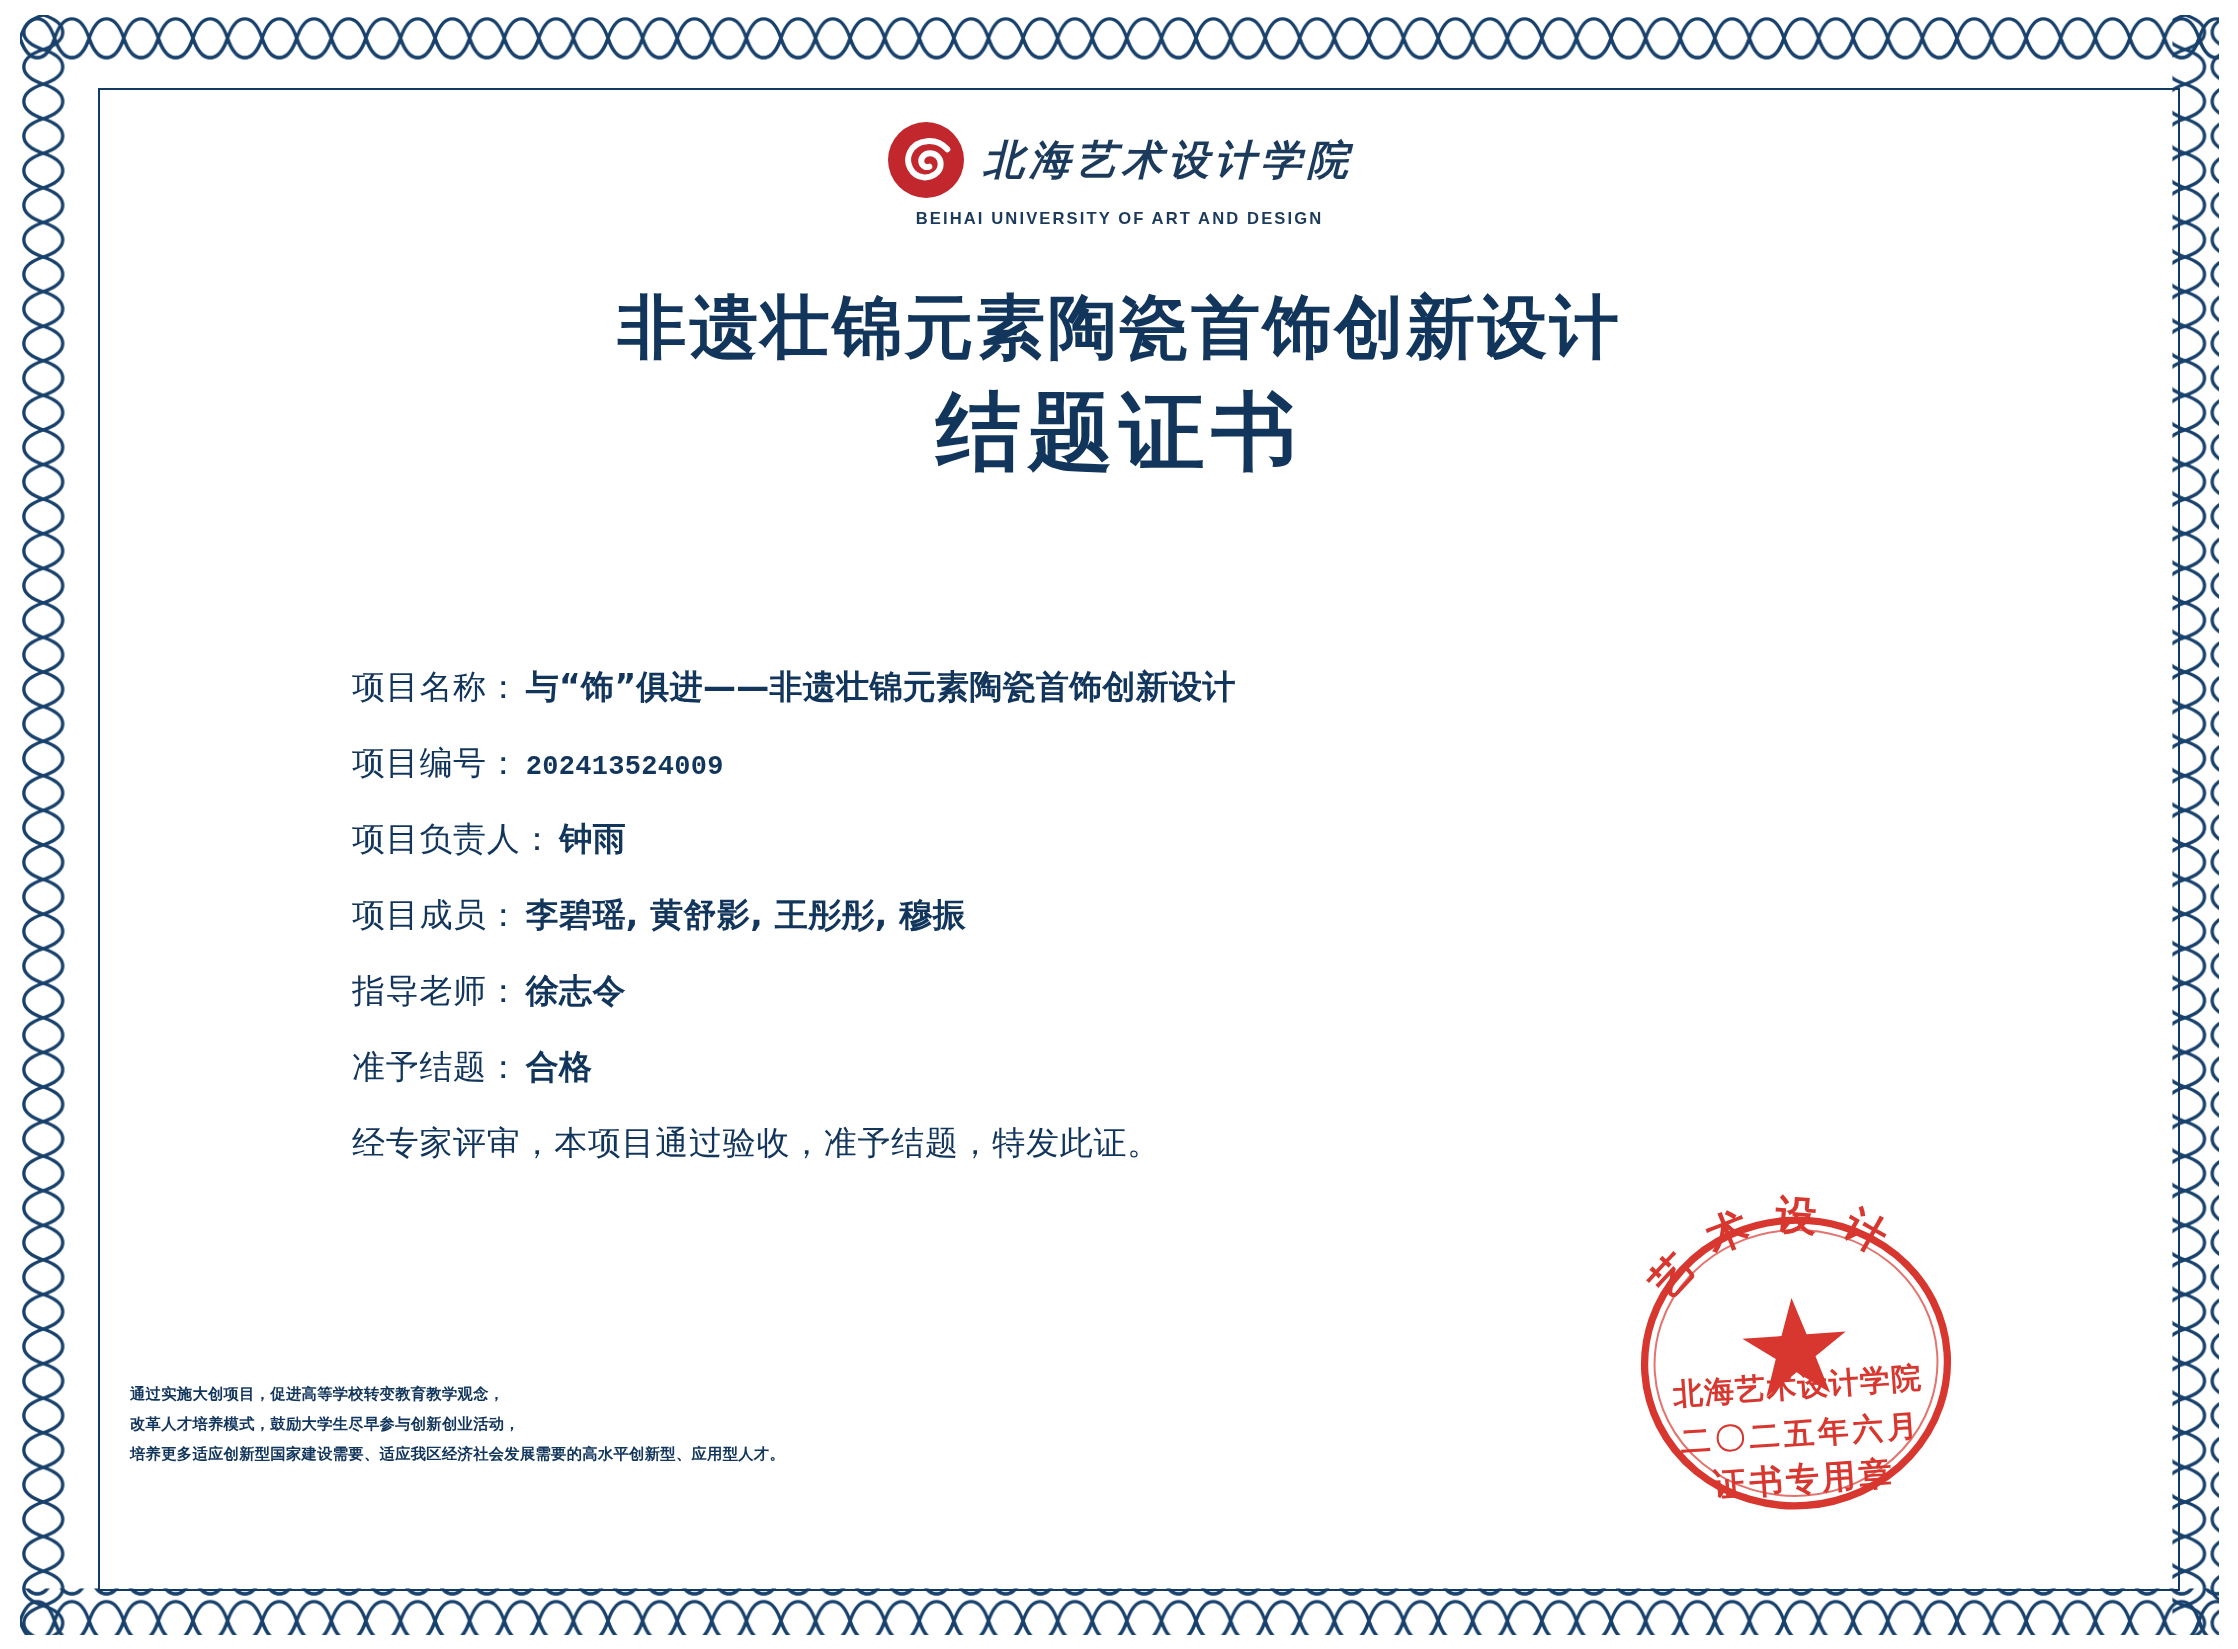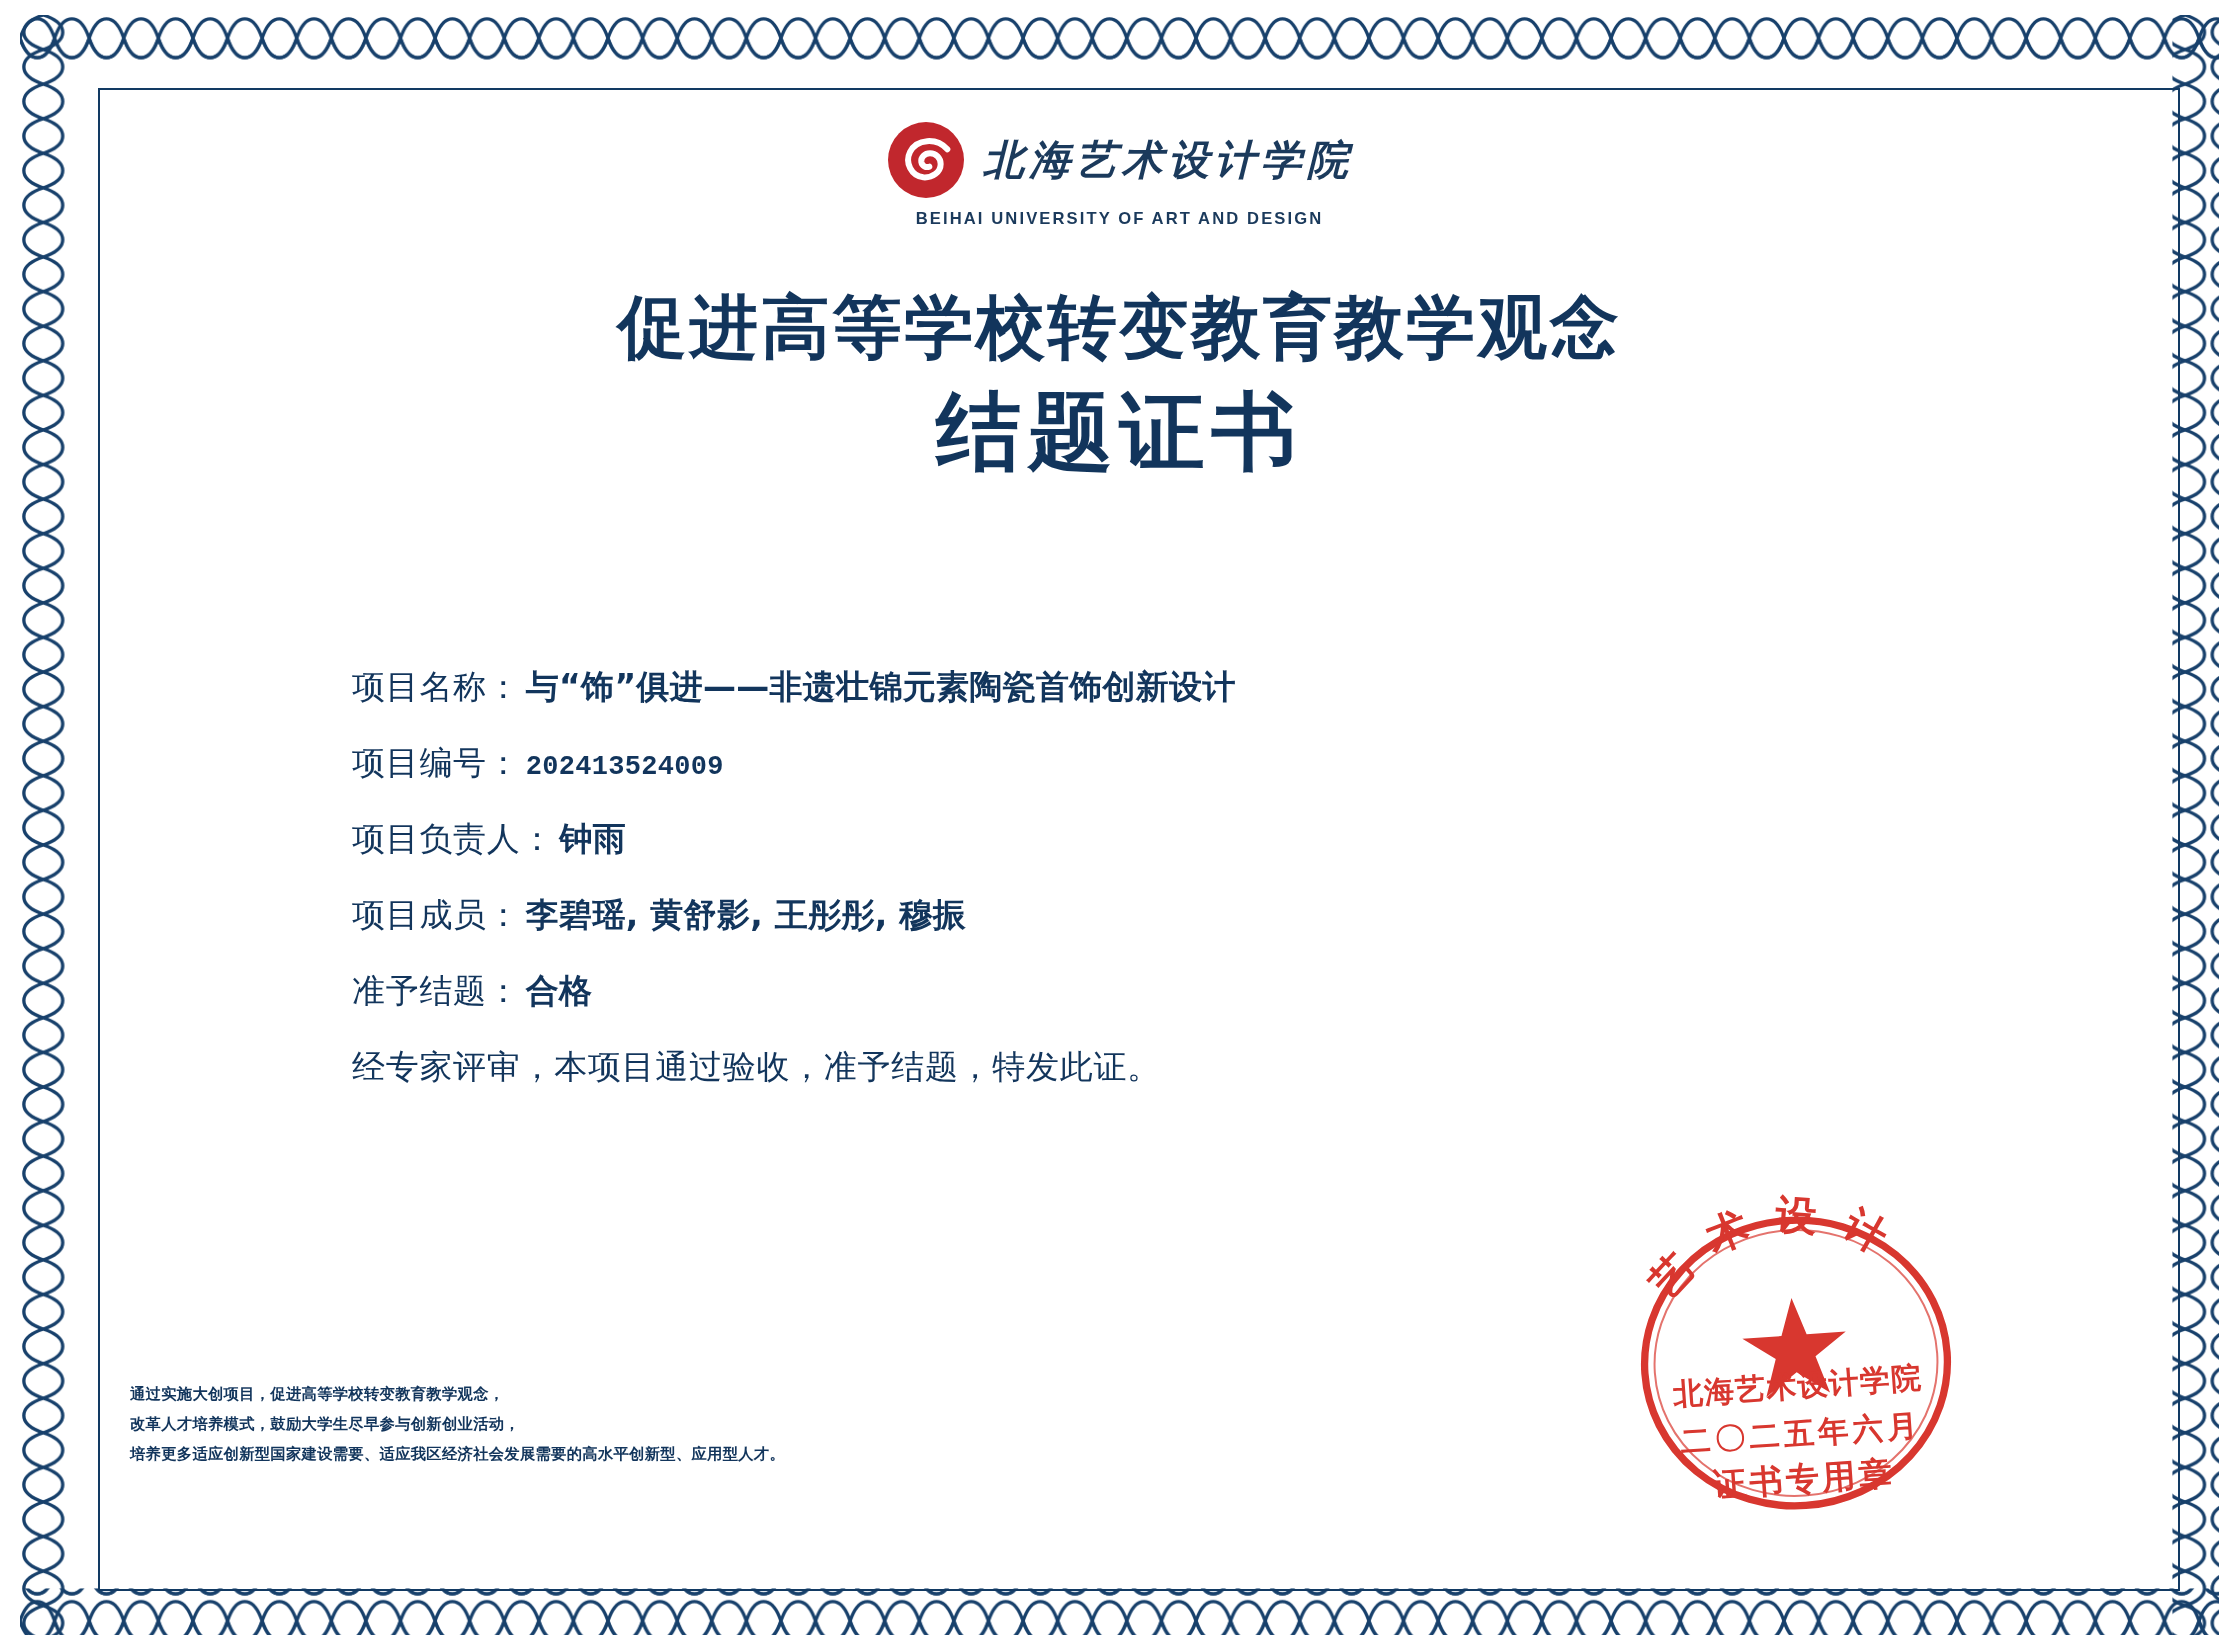--- a/index.html
+++ b/index.html
@@ -215,40 +215,44 @@
       <svg class="logo-mark" viewBox="0 0 120 120">
         <circle cx="60" cy="60" r="57" fill="#c1272d"></circle>
         <path d="M92 44 C76 26 46 28 36 48 C28 64 38 84 56 86 C70 87 82 78 82 66 C82 57 75 50 66 50 C58 50 52 56 53 63 C54 69 60 72 65 70" fill="none" stroke="#ffffff" stroke-width="9" stroke-linecap="round"></path>
       </svg>
       <div class="logo-cn">北海艺术设计学院</div>
     </div>
     <div class="logo-en">BEIHAI UNIVERSITY OF ART AND DESIGN</div>
   </div>
 
   <div class="title-block">
-    <div class="title-main">促进高等学校转变教育教学观念</div>
+    <div class="title-main">非遗壮锦元素陶瓷首饰创新设计</div>
     <div class="title-sub">结题证书</div>
   </div>
 
   <div class="fields">
     <div class="field-row">
       <span class="field-label">项目名称：</span>
       <span class="field-value">与“饰”俱进——非遗壮锦元素陶瓷首饰创新设计</span>
     </div>
     <div class="field-row">
       <span class="field-label">项目编号：</span>
       <span class="field-value num">202413524009</span>
     </div>
     <div class="field-row">
       <span class="field-label">项目负责人：</span>
       <span class="field-value">钟雨</span>
     </div>
     <div class="field-row">
       <span class="field-label">项目成员：</span>
       <span class="field-value">李碧瑶, 黄舒影, 王彤彤, 穆振</span>
+    </div>
+    <div class="field-row">
+      <span class="field-label">指导老师：</span>
+      <span class="field-value">徐志令</span>
     </div>
     <div class="field-row">
       <span class="field-label">准予结题：</span>
       <span class="field-value">合格</span>
     </div>
     <div class="statement">经专家评审，本项目通过验收，准予结题，特发此证。</div>
   </div>
 
   <div class="footnote">
     <div class="footnote-line">通过实施大创项目，促进高等学校转变教育教学观念，</div>

